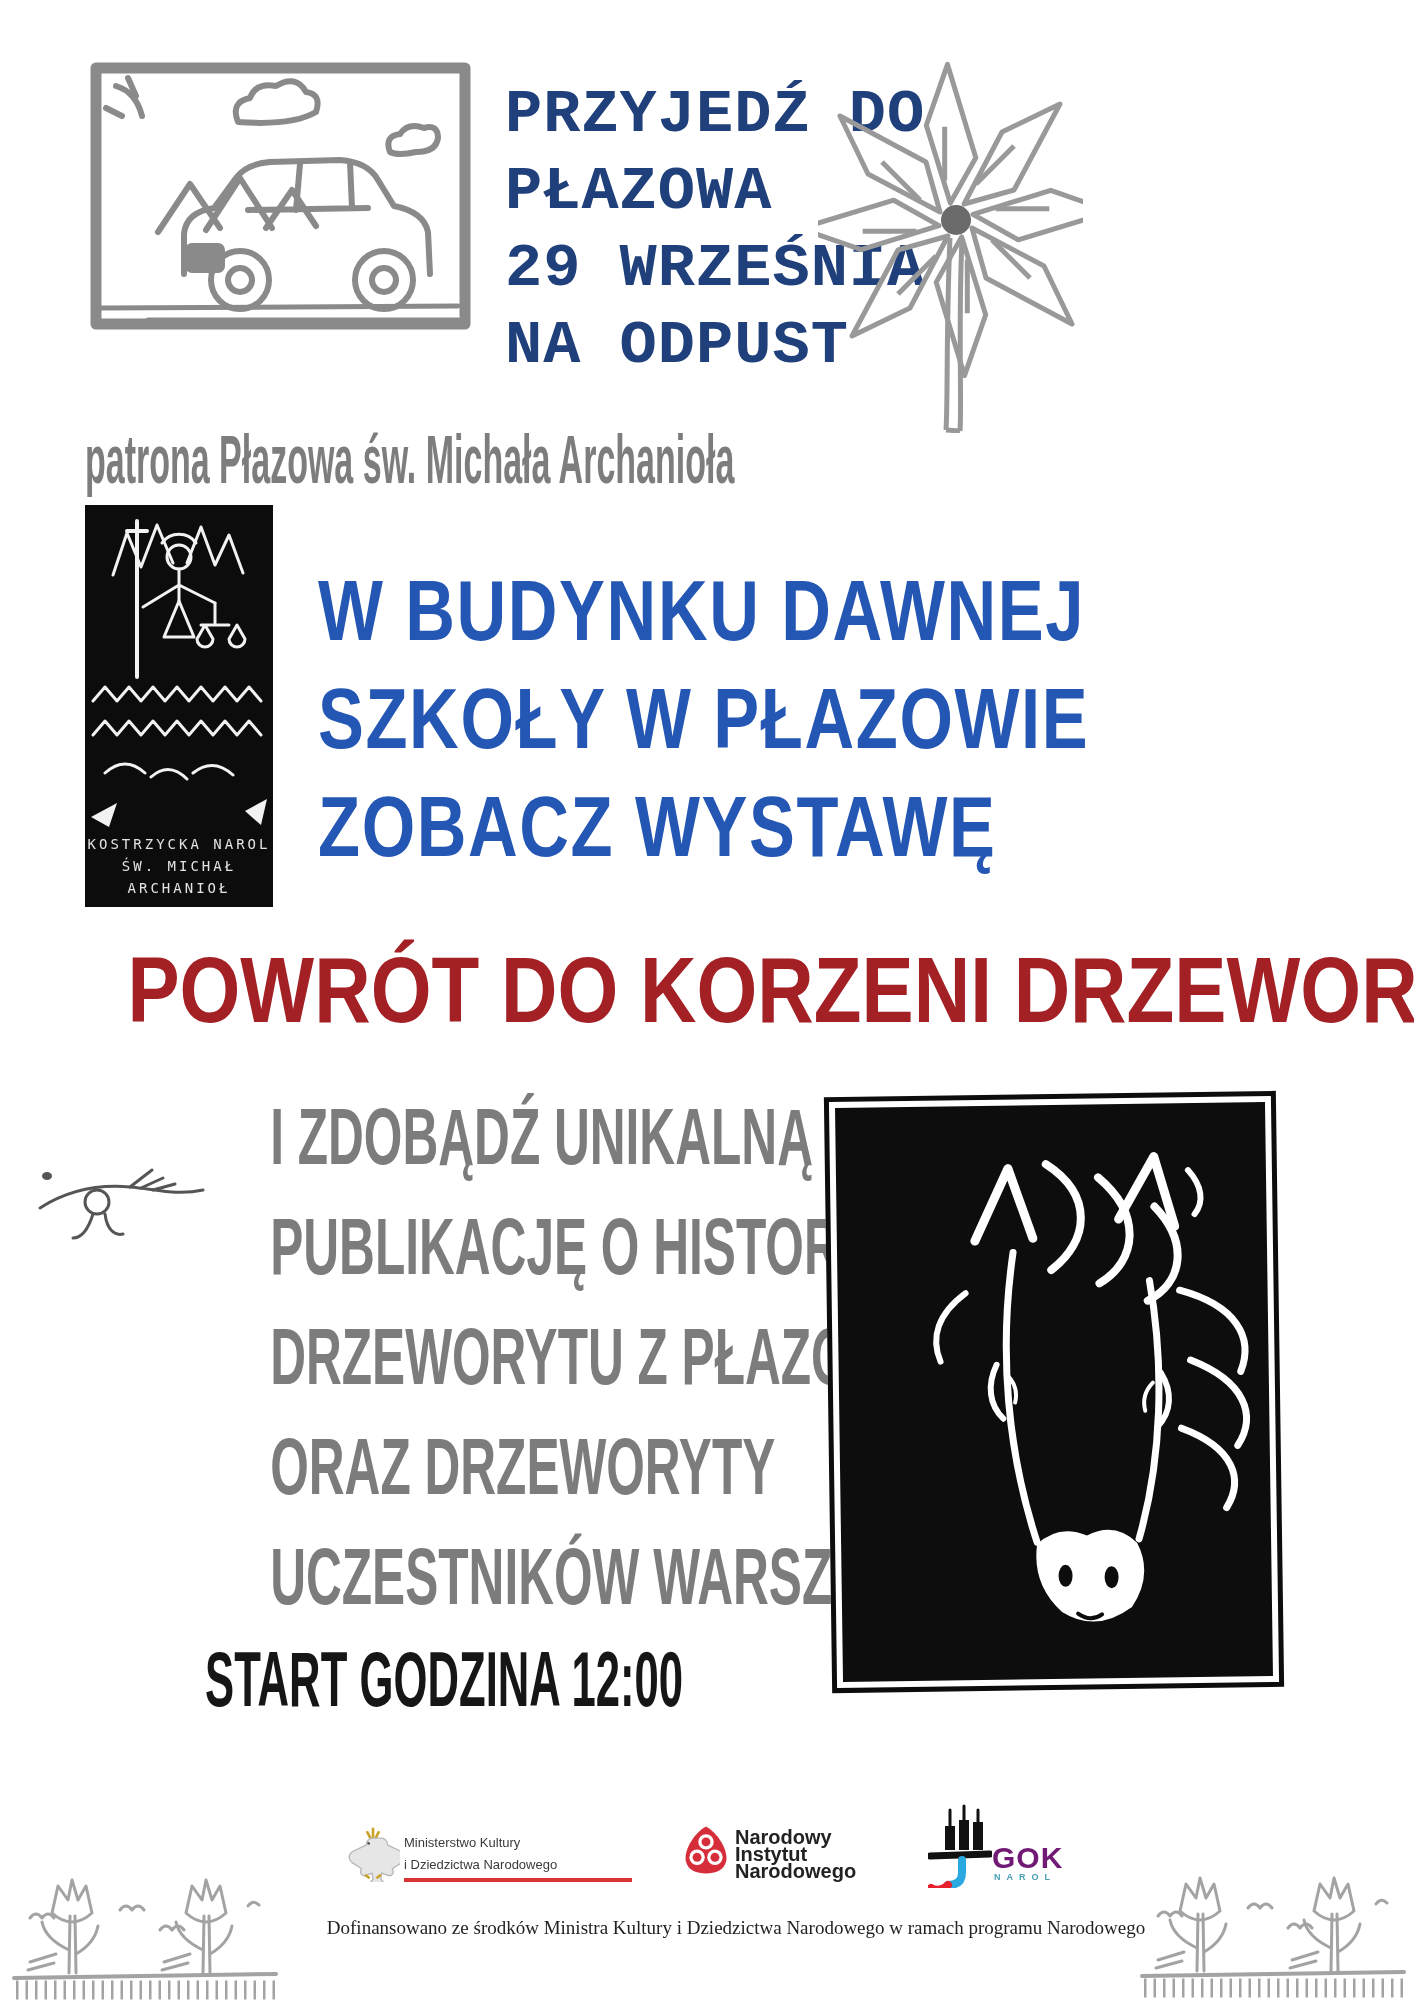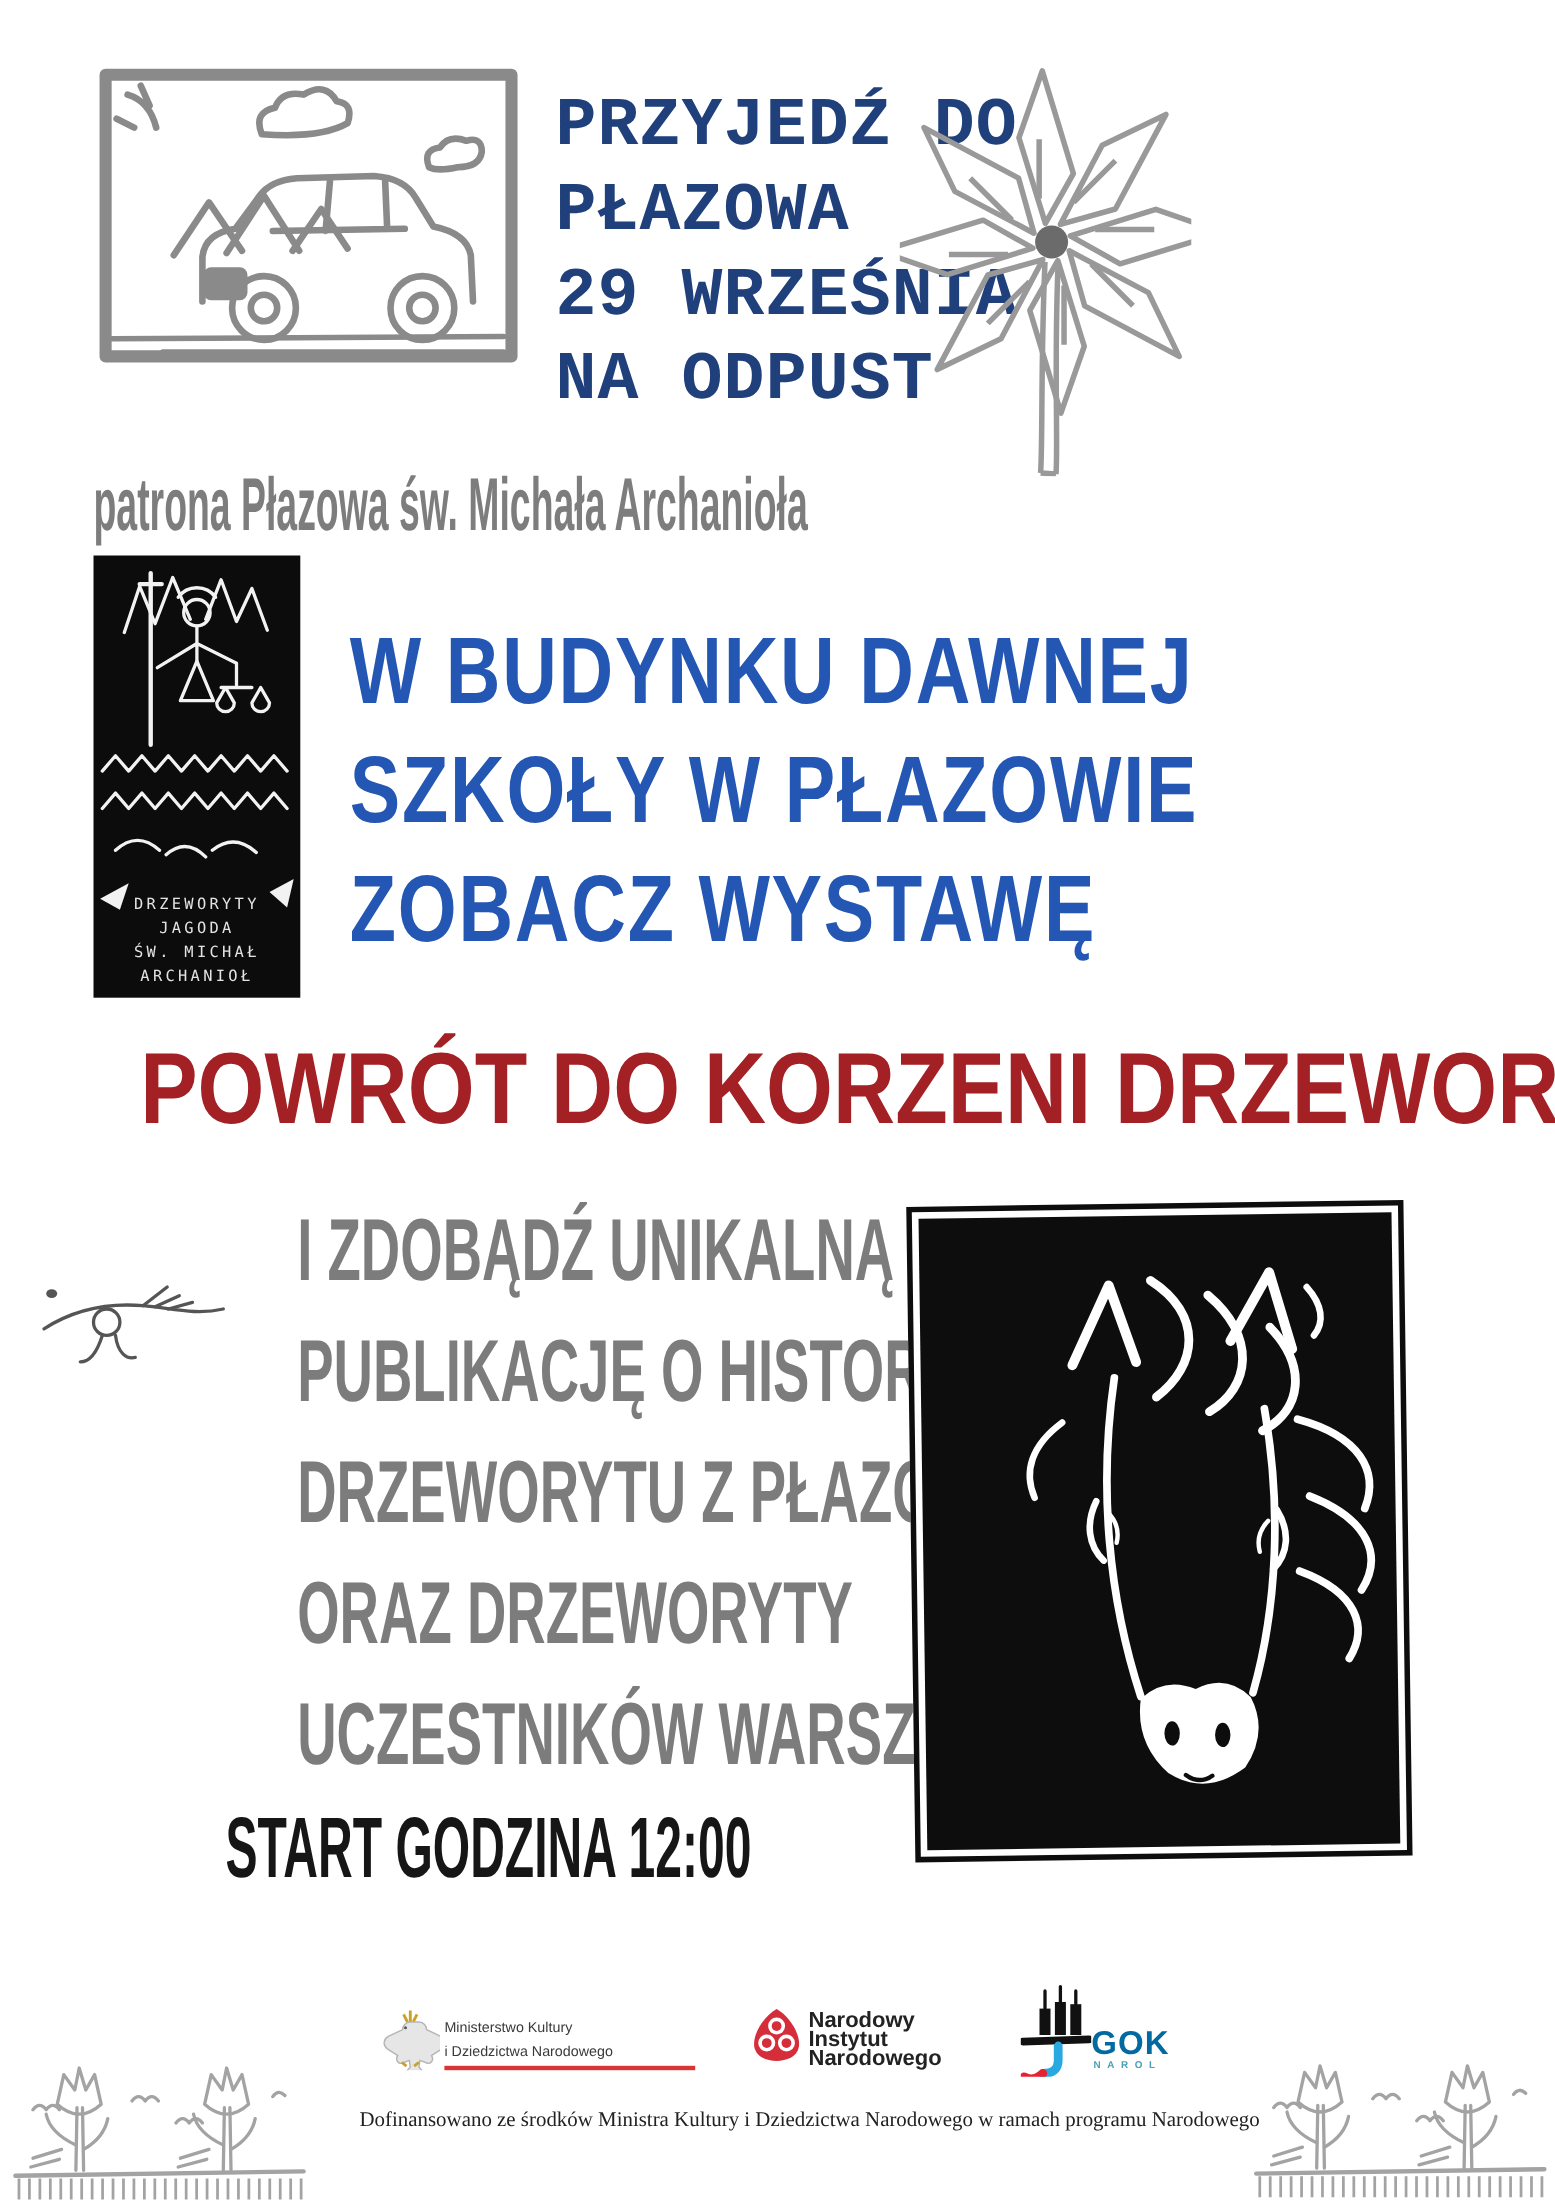--- a/index.html
+++ b/index.html
@@ -72,21 +72,21 @@
   .horse-inner{width:100%;height:100%;background:#0d0d0d;}
 
   
   .mkidn-text{
     left:404px;top:1832px;color:#3a3a3a;font-size:13px;line-height:22px;white-space:nowrap;
   }
   .mkidn-underline{left:404px;top:1878px;width:228px;height:4px;background:#d93535;}
   .nid-text{
     left:735px;top:1829px;color:#222;font-size:20px;line-height:17px;font-weight:bold;white-space:nowrap;
   }
-  .gok-text{left:992px;top:1841px;color:#0369a1;font-size:30px;font-weight:bold;letter-spacing:1px;}
+  .gok-text{left:992px;top:1841px;color:#701a75;font-size:30px;font-weight:bold;letter-spacing:1px;}
   .gok-sub{left:994px;top:1872px;color:#4aa0b5;font-size:9px;font-weight:bold;letter-spacing:6px;}
   .funding{
     left:0;top:1915px;width:1414px;text-align:center;
     font-family:"Liberation Serif",serif;color:#222;
     font-size:19px;line-height:26px;padding-left:29px;
   }
 </style>
 </head>
 <body>
 
@@ -169,21 +169,21 @@
         <path d="M52,16 L52,172 M42,26 L62,26" stroke-width="4"></path>
         <path d="M130,98 l0,20 M116,120 l28,0 M112,134 a8,8 0 0 0 16,0 l-8,-14 z M144,134 a8,8 0 0 0 16,0 l-8,-14 z"></path>
         <path d="M8,196 l12,-14 12,14 12,-14 12,14 12,-14 12,14 12,-14 12,14 12,-14 12,14 12,-14 12,14 12,-14 12,14"></path>
         <path d="M8,230 l12,-14 12,14 12,-14 12,14 12,-14 12,14 12,-14 12,14 12,-14 12,14 12,-14 12,14 12,-14 12,14"></path>
         <path d="M20,268 q20,-18 40,0 M66,272 q18,-16 36,2 M108,268 q20,-16 40,2"></path>
         <polygon points="6,312 32,298 24,322" fill="#f2f2f2" stroke="none"></polygon>
         <polygon points="160,306 182,294 176,320" fill="#f2f2f2" stroke="none"></polygon>
       </g>
     </svg>
     <div class="michael-caption">
-      <div>DRZEWORYTY JAGODA</div>
+      <div>KOSTRZYCKA NAROL</div>
       <div>ŚW. MICHAŁ ARCHANIOŁ</div>
     </div>
   </div>
 
   <div class="abs blue-heading">
     <div>W BUDYNKU DAWNEJ</div>
     <div>SZKOŁY W PŁAZOWIE</div>
     <div>ZOBACZ WYSTAWĘ</div>
   </div>
 

